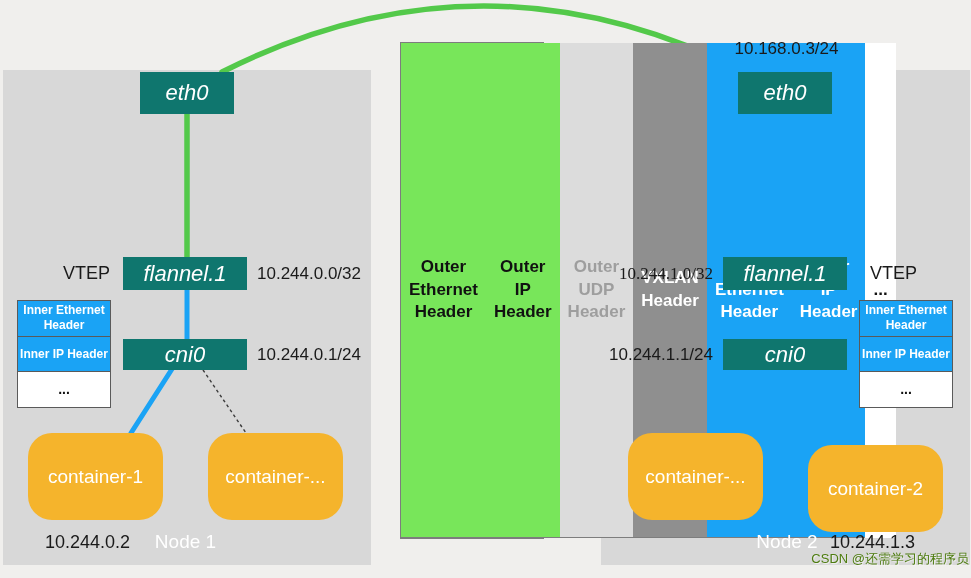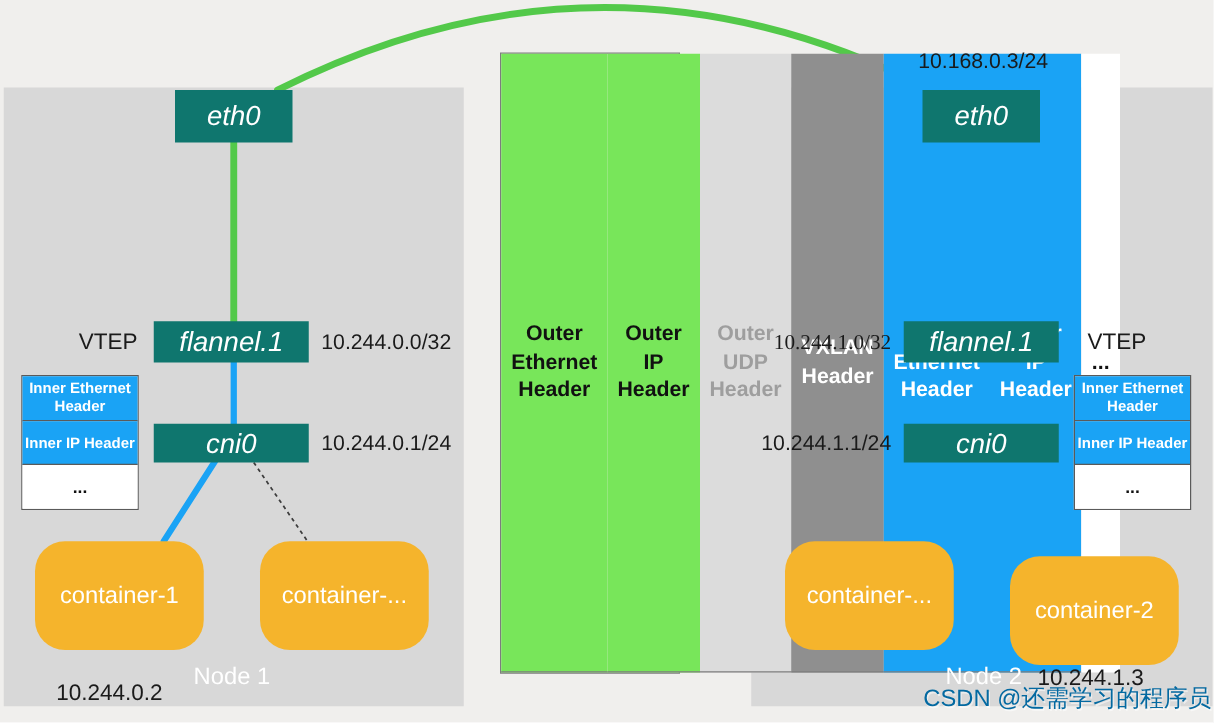--- a/index.html
+++ b/index.html
@@ -57,21 +57,21 @@
     flex:1 1 0;display:flex;align-items:center;justify-content:center;text-align:center;
     font-size:12px;font-weight:bold;line-height:1.25;
     border-bottom:1px solid #5a5a5a;
   }
   .mini .row:last-child{border-bottom:none;}
   .mini .row.blue{background:#1aa3f5;color:#ffffff;}
   .mini .row.rest{background:#ffffff;color:#111111;font-size:14px;}
   .watermark{
     position:absolute;right:2px;top:548px;width:260px;height:22px;
     display:flex;align-items:center;justify-content:flex-end;
-    font-size:19px;color:#0369a1;text-shadow:1px 1px 0 rgba(255,255,255,0.55);
+    font-size:13px;color:#4d7c0f;text-shadow:1px 1px 0 rgba(255,255,255,0.55);
   }
 </style>
 </head>
 <body>
 
 <div class="stage">
 
   <div class="node node-left"></div>
   <div class="node node-right"></div>
 
@@ -102,21 +102,21 @@
 
   <div class="mini mini-left">
     <div class="row blue">Inner Ethernet Header</div>
     <div class="row blue">Inner IP Header</div>
     <div class="row rest">...</div>
   </div>
 
   <div class="container-box" style="left:28px;">container-1</div>
   <div class="container-box" style="left:208px;">container-...</div>
 
-  <div class="lbl center big" style="left:35px;top:531px;width:105px;height:22px;margin-top:12px;">10.244.0.2</div>
+  <div class="lbl center big" style="left:35px;top:531px;width:105px;height:22px;">10.244.0.2</div>
   <div class="lbl center white" style="left:148px;top:531px;width:75px;height:22px;">Node 1</div>
 
   <div class="pstack">
     <div class="seg outer">Outer Ethernet Header</div>
     <div class="seg outer">Outer IP Header</div>
     <div class="seg udp">Outer UDP Header</div>
     <div class="seg vxlan">VXLAN Header</div>
     <div class="seg inner">Inner Ethernet Header</div>
     <div class="seg inner">Inner IP Header</div>
     <div class="seg rest">...</div>

